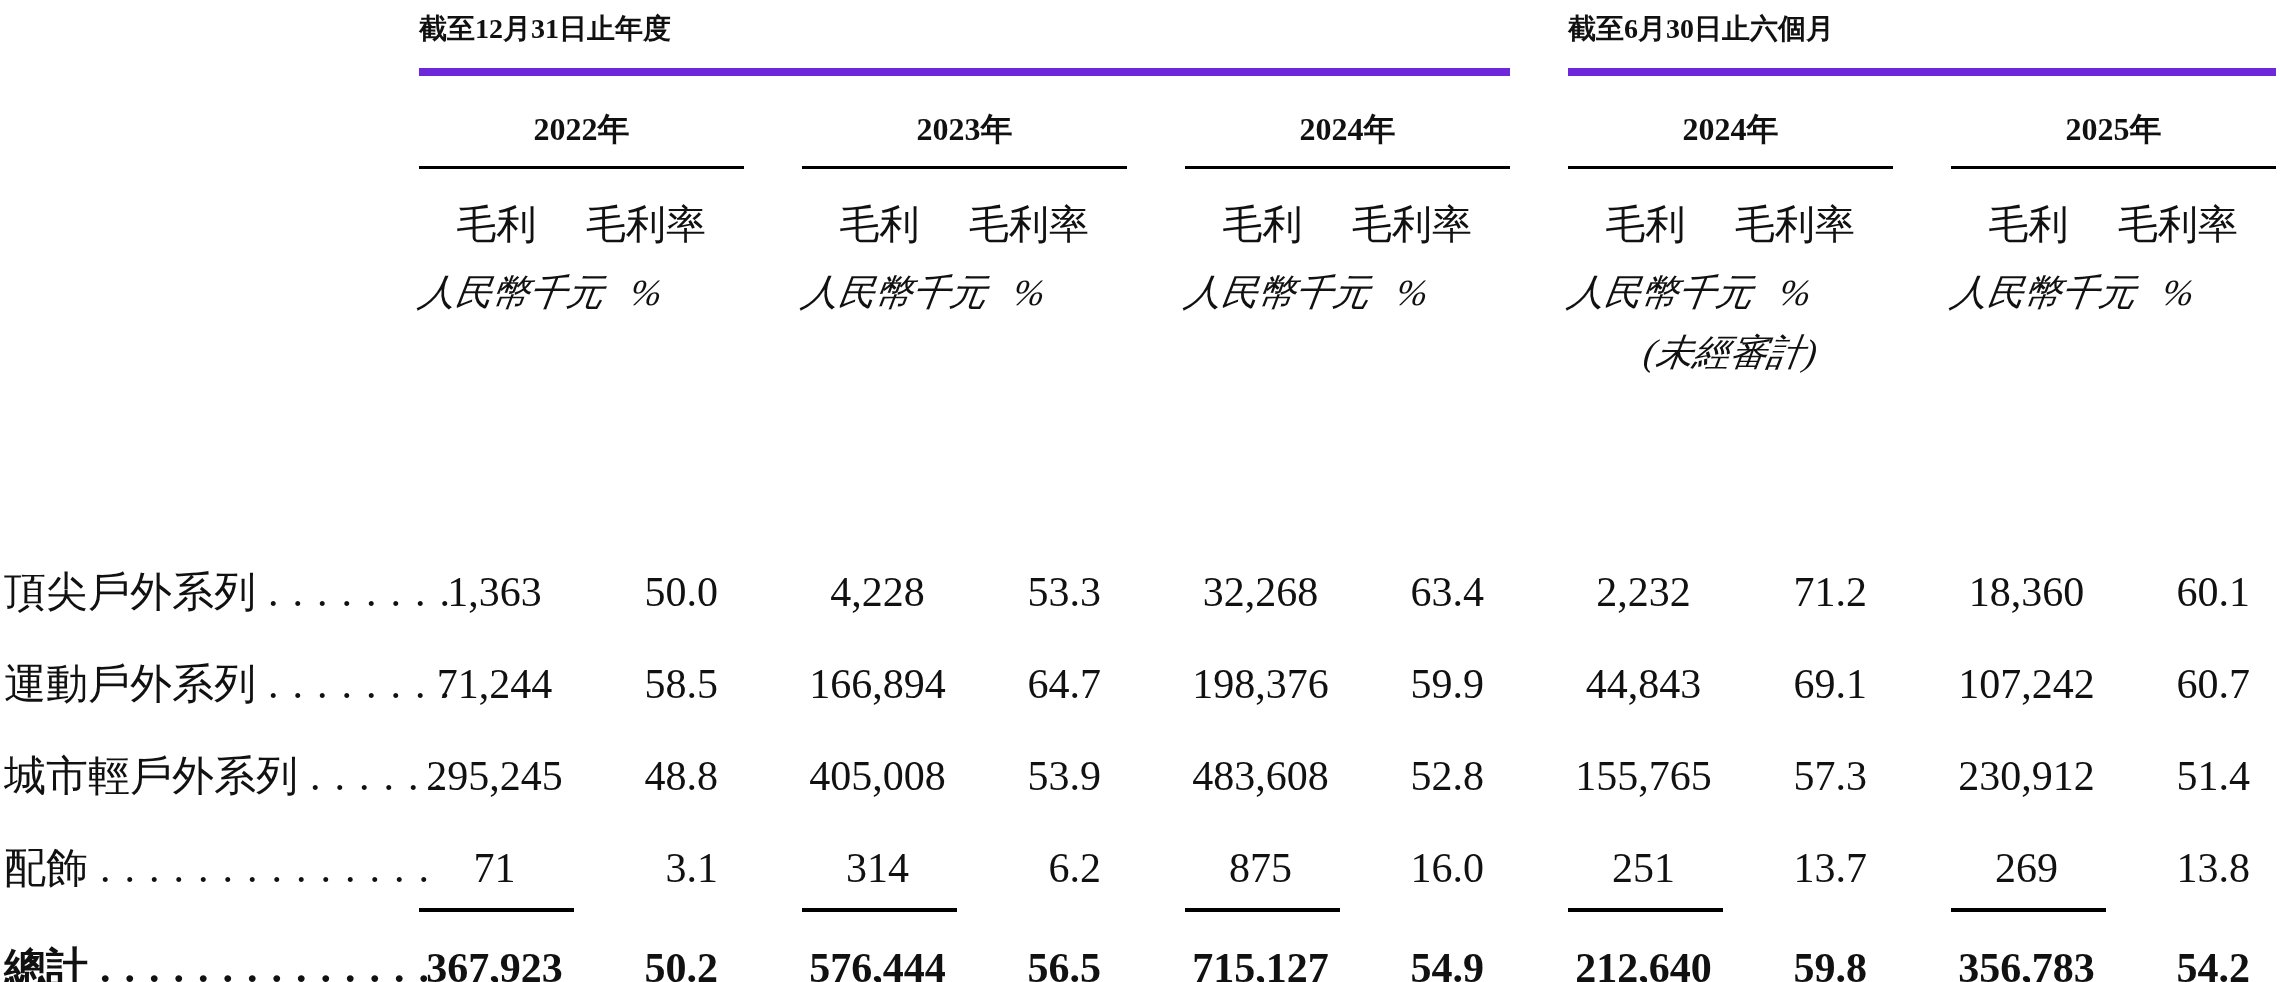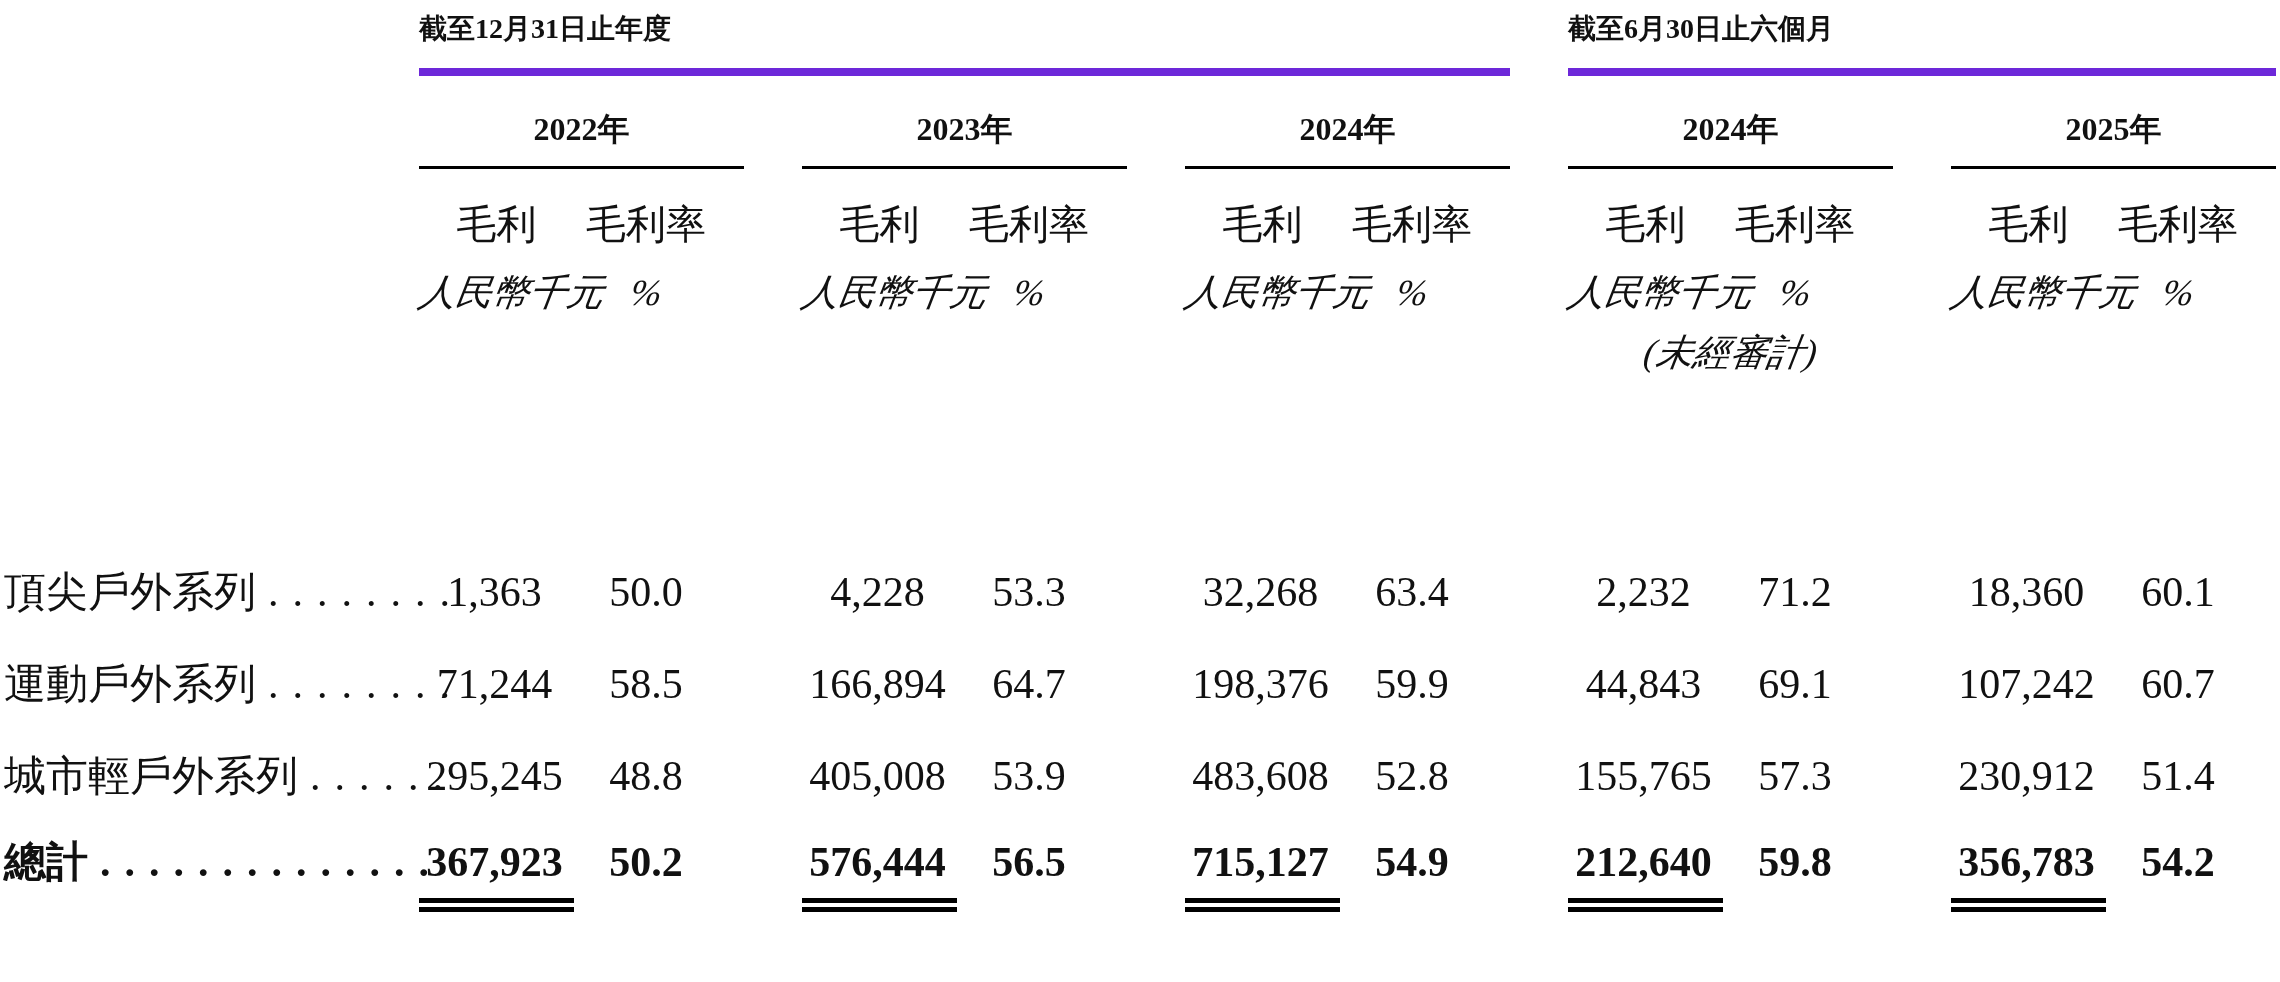--- a/index.html
+++ b/index.html
@@ -12,21 +12,21 @@
   .yr      { font-weight:bold; font-size:32px; text-align:center; padding:32px 0 14px 0; border-bottom:3px solid #000; }
   .metric  { font-weight:normal; font-size:40px; text-align:center; padding-top:28px; }
   .unit    { font-size:37px; text-align:center; padding-top:16px; }
   .note    { font-size:37px; text-align:center; padding-top:10px; }
   .it      { display:inline-block; font-style:italic; transform:skewX(-8deg); }
 
   .pctpad  { padding-right:26px; }
 
   .lblcell { font-size:42px; text-align:left; }
   .amt     { font-size:42px; text-align:center; padding-right:4px; }
-  .pct     { font-size:42px; text-align:center; padding-right:26px; }
+  .pct     { font-size:42px; text-align:right; padding-right:26px; }
   .dots    { letter-spacing:14px; padding-left:12px; }
 
   tr.data td    { padding-top:36px; }
   tr.data td.ruled { border-bottom:4px solid #000; padding-bottom:16px; }
   tr.total td   { font-weight:bold; padding-top:30px; }
   tr.total td.dbl { border-bottom:14px double #000; padding-bottom:12px; }
   tr.spacer td  { height:150px; }
 </style>
 </head>
 <body>
@@ -171,20 +171,37 @@
     <td class="amt">483,608</td>
     <td class="pct">52.8</td>
     <td></td>
     <td class="amt">155,765</td>
     <td class="pct">57.3</td>
     <td></td>
     <td class="amt">230,912</td>
     <td class="pct">51.4</td>
   </tr>
 
+  <tr class="data">
+    <td class="lblcell"><span>配飾</span><span class="dots">..............</span></td>
+    <td class="amt ruled">71</td>
+    <td class="pct">3.1</td>
+    <td></td>
+    <td class="amt ruled">314</td>
+    <td class="pct">6.2</td>
+    <td></td>
+    <td class="amt ruled">875</td>
+    <td class="pct">16.0</td>
+    <td></td>
+    <td class="amt ruled">251</td>
+    <td class="pct">13.7</td>
+    <td></td>
+    <td class="amt ruled">269</td>
+    <td class="pct">13.8</td>
+  </tr>
 
   <tr class="total">
     <td class="lblcell"><span>總計</span><span class="dots">..............</span></td>
     <td class="amt dbl">367,923</td>
     <td class="pct">50.2</td>
     <td></td>
     <td class="amt dbl">576,444</td>
     <td class="pct">56.5</td>
     <td></td>
     <td class="amt dbl">715,127</td>

